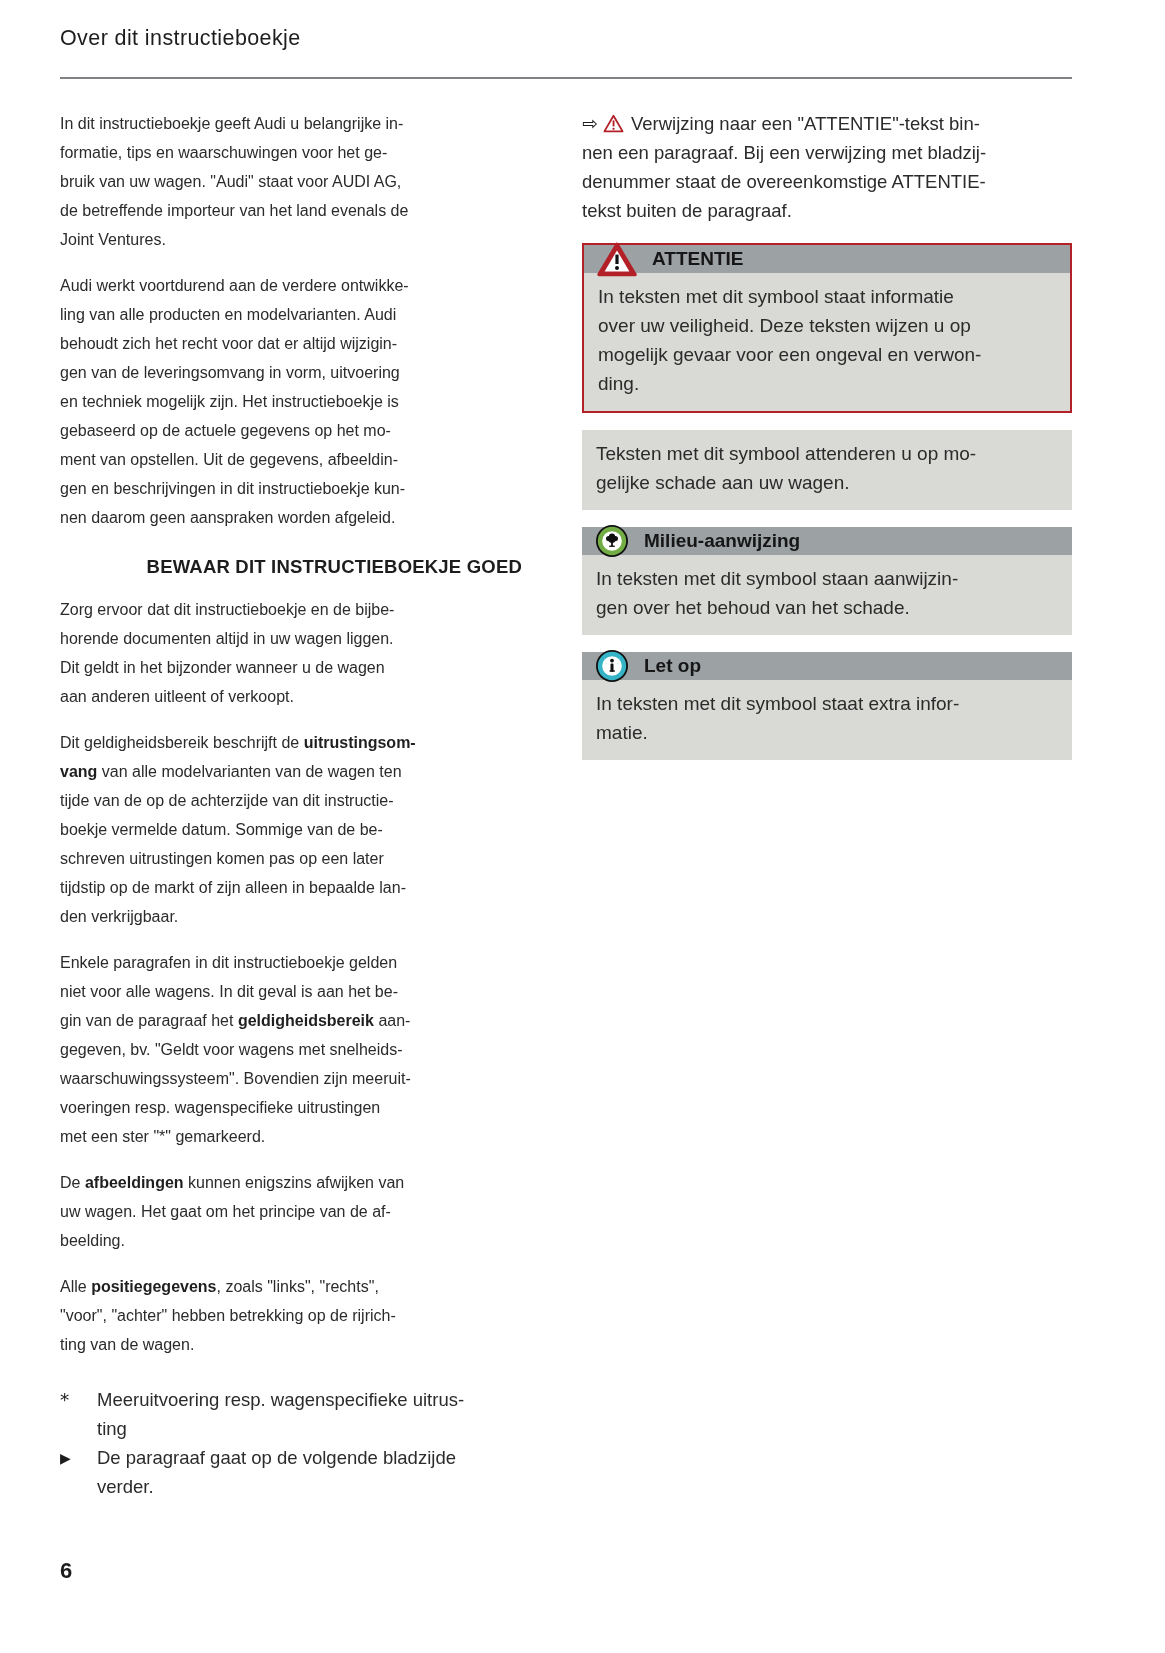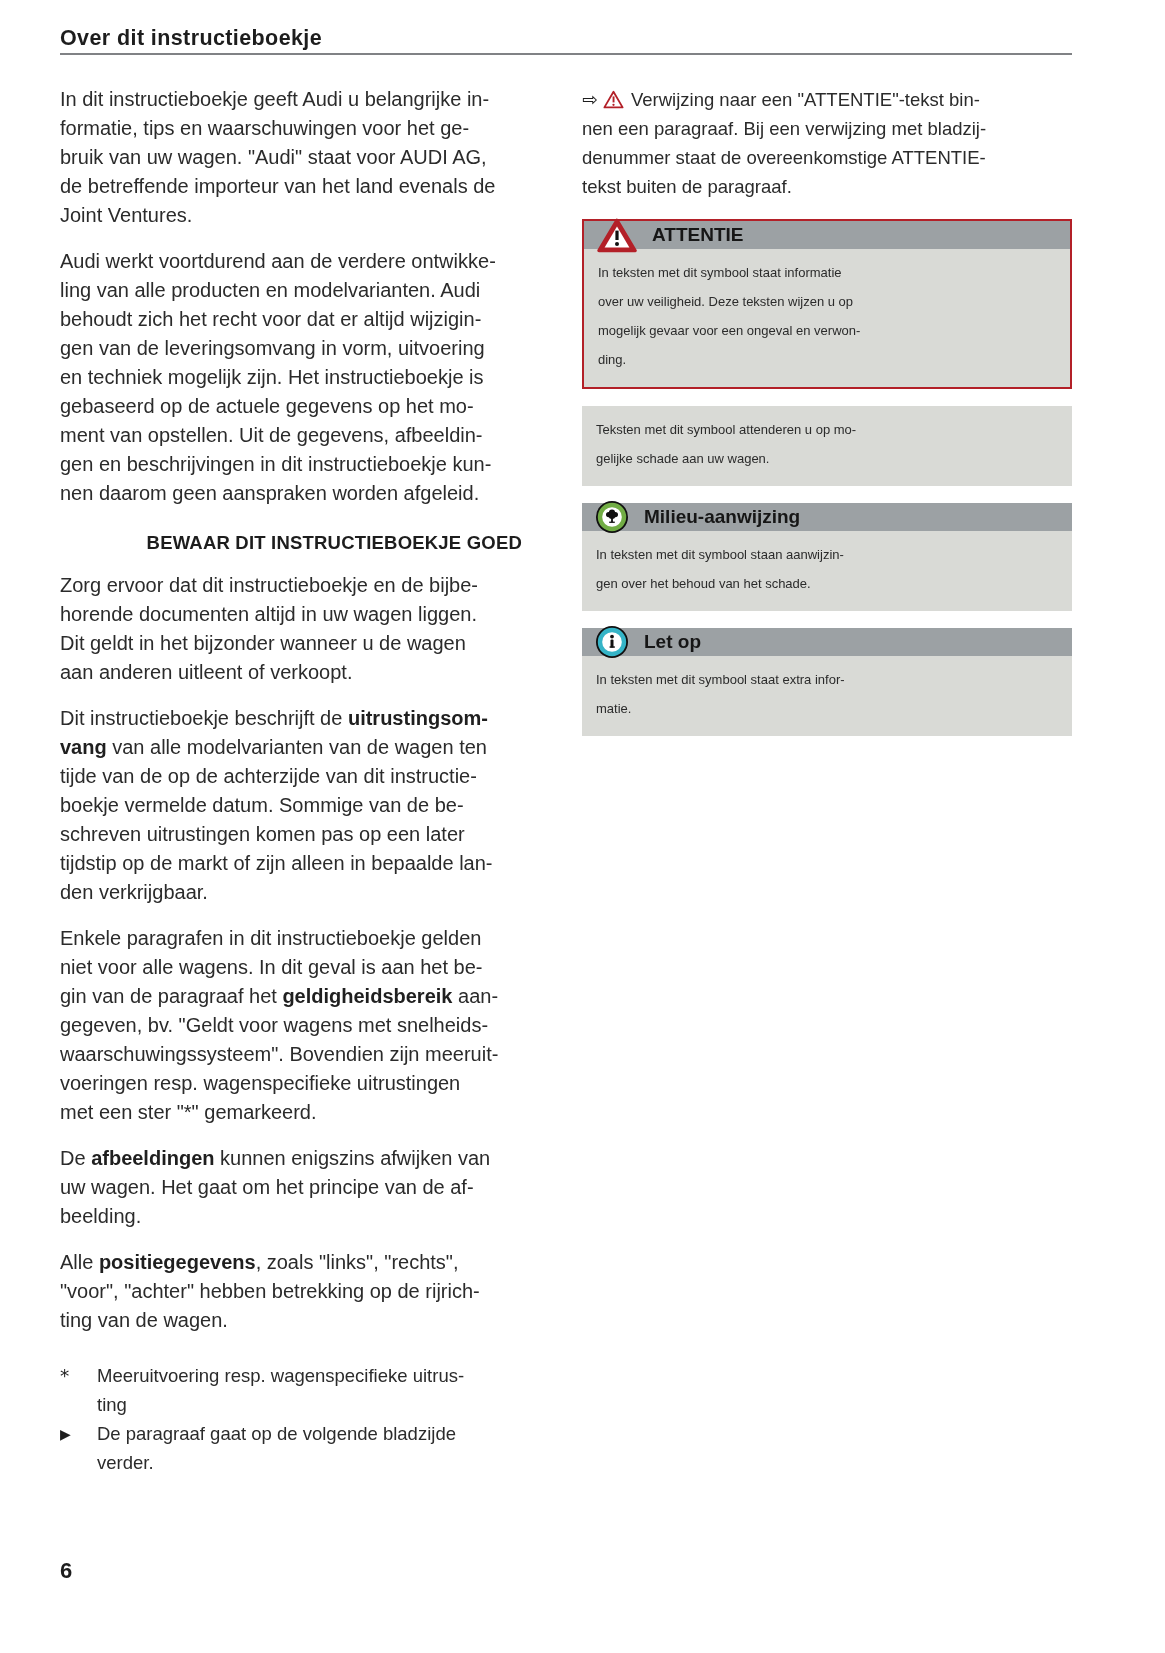--- a/index.html
+++ b/index.html
@@ -3,42 +3,42 @@
 <meta charset="utf-8">
 <style>
   html,body{margin:0;padding:0;}
   body{
     width:1165px;height:1653px;position:relative;overflow:hidden;
     background:#ffffff;color:#2b2b2b;
     font-family:"Liberation Sans",sans-serif;
   }
   .content{margin-left:60px;width:1012px;padding-top:26px;}
   .page-title{
-    font-size:21.5px;font-weight:700;letter-spacing:.4px;color:#1d1d1d;
-    padding-bottom:2px;border-bottom:2px solid #808285;
+    font-size:21.5px;font-weight:400;letter-spacing:.4px;color:#1d1d1d;
+    padding-bottom:26px;border-bottom:2px solid #808285;
   }
   .columns{display:flex;margin-top:30px;align-items:flex-start;}
   .col-left{width:462px;margin-right:60px;flex:none;}
   .col-right{width:490px;flex:none;}
-  .para{margin:0 0 17px;font-size:20px;line-height:29px;white-space:pre-line;color:#2b2b2b;}
+  .para{margin:0 0 17px;font-size:16px;line-height:29px;white-space:pre-line;color:#2b2b2b;}
   .para b{color:#1f1f1f;}
   .subheading{font-size:18.5px;font-weight:700;margin:24px 0 17px;color:#1d1d1d;letter-spacing:.2px;text-align:right;}
   .footnotes{margin-top:26px;}
   .footnote{display:flex;font-size:18.5px;line-height:29px;color:#2b2b2b;}
   .fn-marker{width:37px;flex:none;font-family:"DejaVu Sans",sans-serif;color:#1d1d1d;}
   .fn-marker.tri{font-size:14px;padding-top:1px;}
   .fn-text{white-space:pre-line;}
   .intro{font-size:18.5px;line-height:29px;margin:0 0 18px;color:#2b2b2b;}
   .intro .pre{white-space:pre-line;}
   .arrow-glyph{font-family:"DejaVu Sans",sans-serif;font-size:19px;margin-right:5px;color:#1d1d1d;}
   .inline-tri{vertical-align:-3px;margin-right:7px;}
   .callout{margin-bottom:17px;}
   .callout-header{display:flex;align-items:center;background:var(--header-gray,#9ca1a4);height:28px;padding:0 13px;}
   .callout-title{font-weight:700;font-size:19px;color:#161616;margin-left:15px;}
-  .callout-body{background:var(--body-gray,#d9dad6);padding:9px 14px 13px;font-size:13px;line-height:29px;white-space:pre-line;color:#2b2b2b;}
+  .callout-body{background:var(--body-gray,#d9dad6);padding:9px 14px 13px;font-size:19px;line-height:29px;white-space:pre-line;color:#2b2b2b;}
   .callout.bordered{border:2px solid var(--attention-red,#b32028);}
   .icon{display:inline-flex;flex:none;align-items:center;}
   .tri-red{fill:var(--attention-red,#b32028);stroke:var(--attention-red,#b32028);}
   .tri-stroke{stroke:var(--attention-red,#b32028);}
   .tri-fillred{fill:var(--attention-red,#b32028);}
   .ring-yellow{fill:var(--caution-yellow,#ffd900);}
   .ring-green{fill:var(--environment-green,#72ad45);}
   .ring-cyan{fill:var(--info-cyan,#35b4c7);}
   .page-number{position:absolute;left:60px;top:1558px;font-size:22px;font-weight:700;color:#1d1d1d;}
 </style>
@@ -64,21 +64,21 @@
 en techniek mogelijk zijn. Het instructieboekje is
 gebaseerd op de actuele gegevens op het mo-
 ment van opstellen. Uit de gegevens, afbeeldin-
 gen en beschrijvingen in dit instructieboekje kun-
 nen daarom geen aanspraken worden afgeleid.</p>
       <div class="subheading">BEWAAR DIT INSTRUCTIEBOEKJE GOED</div>
       <p class="para">Zorg ervoor dat dit instructieboekje en de bijbe-
 horende documenten altijd in uw wagen liggen.
 Dit geldt in het bijzonder wanneer u de wagen
 aan anderen uitleent of verkoopt.</p>
-      <p class="para"><span>Dit instructieboekje beschrijft de </span><b>uitrustingsom-
+      <p class="para"><span>Dit geldigheidsbereik beschrijft de </span><b>uitrustingsom-
 vang</b><span> van alle modelvarianten van de wagen ten
 tijde van de op de achterzijde van dit instructie-
 boekje vermelde datum. Sommige van de be-
 schreven uitrustingen komen pas op een later
 tijdstip op de markt of zijn alleen in bepaalde lan-
 den verkrijgbaar.</span></p>
       <p class="para"><span>Enkele paragrafen in dit instructieboekje gelden
 niet voor alle wagens. In dit geval is aan het be-
 gin van de paragraaf het </span><b>geldigheidsbereik</b><span> aan-
 gegeven, bv. "Geldt voor wagens met snelheids-

